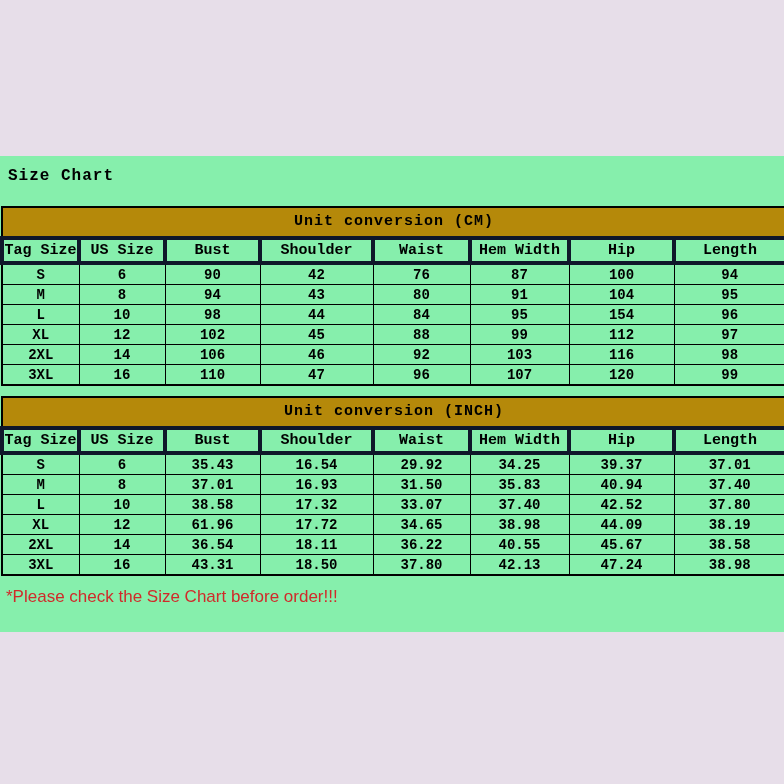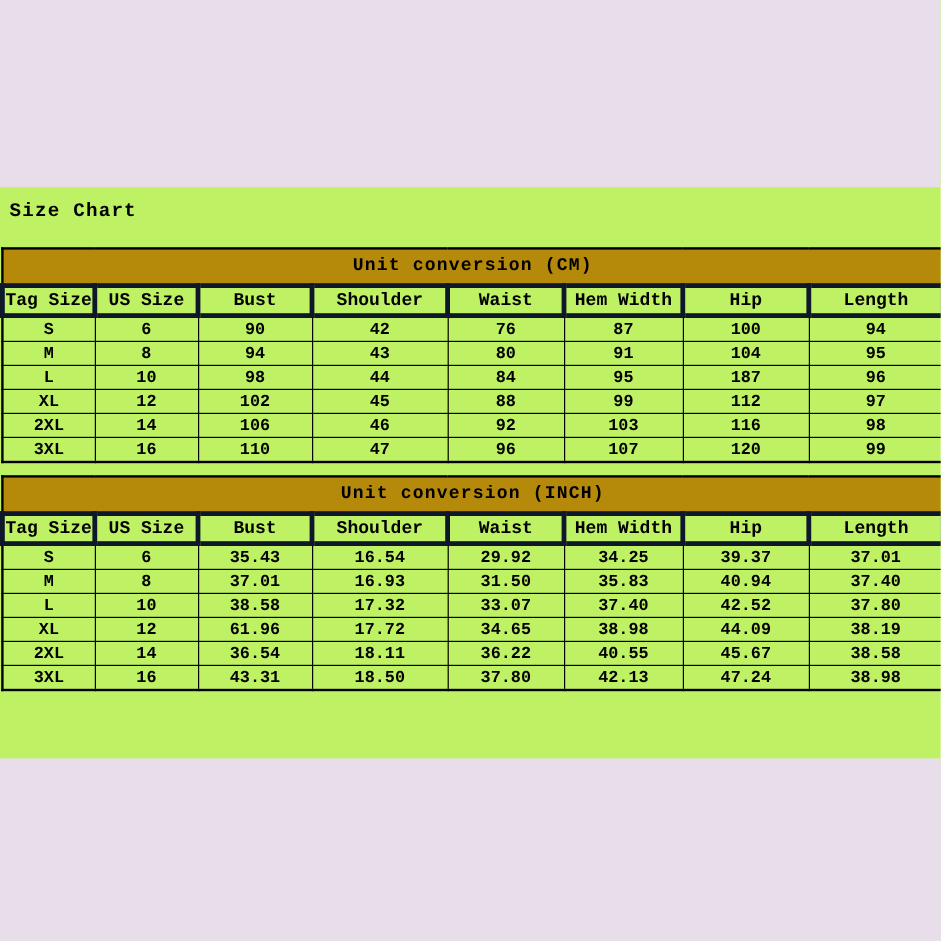--- a/index.html
+++ b/index.html
@@ -4,21 +4,21 @@
 <style>
   html, body {
     margin: 0;
     padding: 0;
     background: #ffffff;
   }
   .canvas {
     position: relative;
     width: 784px;
     height: 784px;
-    background: #bef264;
+    background: #86efac;
     overflow: hidden;
     font-family: "Liberation Mono", "DejaVu Sans Mono", monospace;
   }
   .band {
     position: absolute;
     left: 0;
     width: 784px;
     background: var(--lavender, #e7dee9);
   }
   .band.top    { top: 0;     height: 156px; }
@@ -157,21 +157,21 @@
             <td>104</td>
             <td>95</td>
           </tr>
           <tr>
             <td>L</td>
             <td>10</td>
             <td>98</td>
             <td>44</td>
             <td>84</td>
             <td>95</td>
-            <td>187</td>
+            <td>154</td>
             <td>96</td>
           </tr>
           <tr>
             <td>XL</td>
             <td>12</td>
             <td>102</td>
             <td>45</td>
             <td>88</td>
             <td>99</td>
             <td>112</td>
@@ -284,16 +284,17 @@
             <td>37.80</td>
             <td>42.13</td>
             <td>47.24</td>
             <td>38.98</td>
           </tr>
         </tbody>
       </table>
     </div>
 
   <div class="notes">
+    <p class="note">*Please check the Size Chart before order!!!</p>
   </div>
 
   <div class="band bottom"></div>
 </div>
 
 </body></html>

